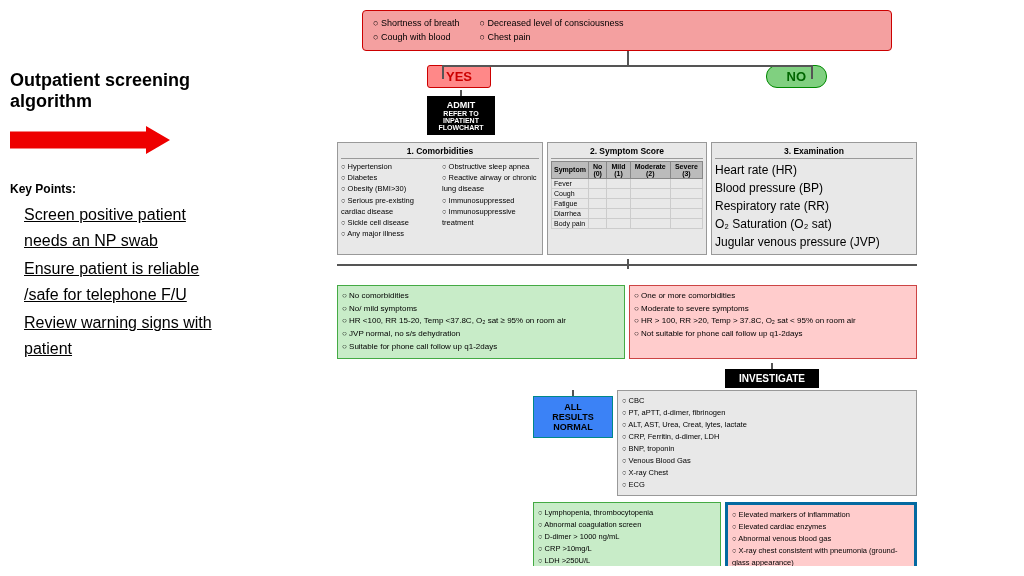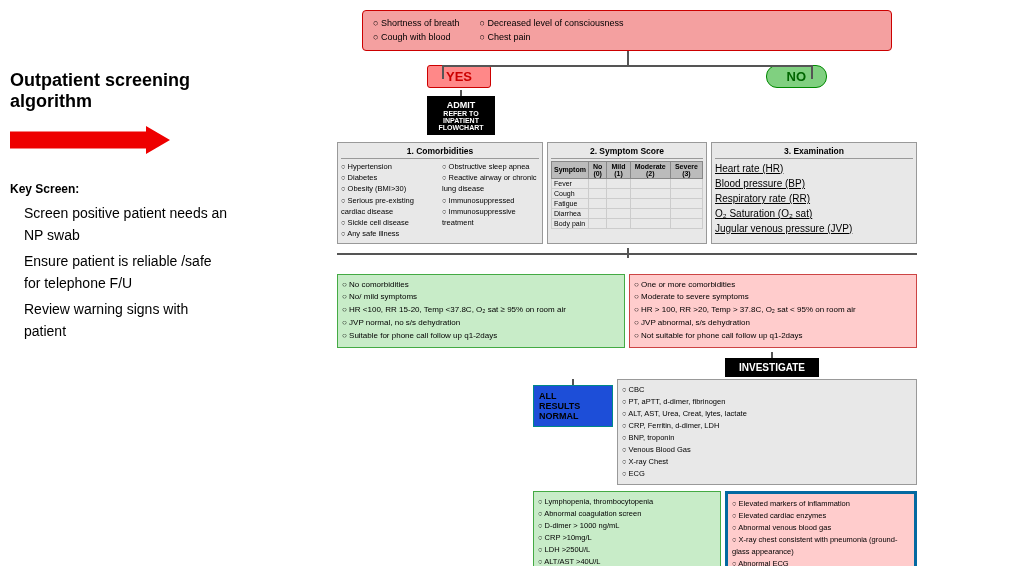--- a/index.html
+++ b/index.html
@@ -55,24 +55,25 @@
       margin-top: 10px;
     }
 
     .key-points-title {
       font-weight: bold;
       font-size: 12px;
       margin-bottom: 6px;
     }
 
     .key-points-list {
-      font-size: 14px;
+      font-size: 16px;
       line-height: 1.6;
       list-style: none;
       padding: 0;
+      text-decoration: underline;
     }
 
     .key-points-list li {
       margin-bottom: 3px;
     }
 
     .key-points-list .indented {
       padding-left: 28px;
       display: block;
       line-height: 1.7;
@@ -201,23 +202,22 @@
       font-size: 7px;
     }
 
     .symptom-table td {
       padding: 1px 2px;
       border: 0.5px solid #ccc;
       font-size: 7px;
     }
 
     .exam-col {
-      font-size: 10px;
+      font-size: 12px;
       line-height: 1.5;
-      text-decoration: underline;
     }
 
     
     .criteria-row {
       display: flex;
       gap: 4px;
       width: 580px;
       margin: 16px auto;
       margin-bottom: 4px;
       border-radius: 11px;
@@ -255,23 +255,24 @@
     .investigate-row {
       display: flex;
       gap: 4px;
       width: 580px;
       margin: 0 auto;
       margin-bottom: 4px;
       align-items: flex-start;
     }
 
     .all-normal-box {
-      background: #1d4ed8;
+      background: #3b82f6;
       border: 1.5px solid #088;
       padding: 5px;
+      text-align: center;
       font-weight: bold;
       font-size: 9px;
       width: 80px;
       flex-shrink: 0;
     }
 
     .cbc-box {
       flex: 1;
       background: #e8e8e8;
       border: 1px solid #999;
@@ -310,21 +311,21 @@
 <body>
 
 <div class="page">
 
   <div class="left-panel">
     <div class="title">Outpatient screening algorithm</div>
     <div class="arrow-container">
       <div class="red-arrow"></div>
     </div>
     <div class="key-points">
-      <div class="key-points-title">Key Screen:</div>
+      <div class="key-points-title">Key Points:</div>
       <ol class="key-points-list" style="padding-left:14px;">
         <li>Screen positive patient needs an NP swab</li>
         <li>Ensure patient is reliable /safe for telephone F/U</li>
         <li>Review warning signs with patient</li>
       </ol>
     </div>
   </div>
 
   <div class="right-panel">
     <div class="flowchart-wrapper">
@@ -369,21 +370,21 @@
 
         <div class="comorbid-box">
           <div class="comorbid-title">1. Comorbidities</div>
           <div class="comorbid-content">
             <div class="comorbid-col">
               <div>○ Hypertension</div>
               <div>○ Diabetes</div>
               <div>○ Obesity (BMI&gt;30)</div>
               <div>○ Serious pre-existing cardiac disease</div>
               <div>○ Sickle cell disease</div>
-              <div>○ Any safe illness</div>
+              <div>○ Any major illness</div>
             </div>
             <div class="comorbid-col">
               <div>○ Obstructive sleep apnea</div>
               <div>○ Reactive airway or chronic lung disease</div>
               <div>○ Immunosuppressed</div>
               <div>○ Immunosuppressive treatment</div>
             </div>
           </div>
         </div>
 
@@ -461,21 +462,20 @@
           <div>○ No comorbidities</div>
           <div>○ No/ mild symptoms</div>
           <div>○ HR &lt;100, RR 15-20, Temp &lt;37.8C, O₂ sat ≥ 95% on room air</div>
           <div>○ JVP normal, no s/s dehydration</div>
           <div>○ Suitable for phone call follow up q1-2days</div>
         </div>
         <div class="red-criteria">
           <div>○ One or more comorbidities</div>
           <div>○ Moderate to severe symptoms</div>
           <div>○ HR &gt; 100, RR &gt;20, Temp &gt; 37.8C, O₂ sat &lt; 95% on room air</div>
-          <div>○ JVP abnormal, s/s dehydration</div>
           <div>○ Not suitable for phone call follow up q1-2days</div>
         </div>
       </div>
 
       <div style="display:flex; width:580px; justify-content:flex-end; padding-right:0;">
         <div style="display:flex; flex-direction:column; align-items:center; width:50%;">
           <div style="width:2px; height:6px; background:#555;"></div>
           <div class="investigate-box">INVESTIGATE</div>
         </div>
       </div>

